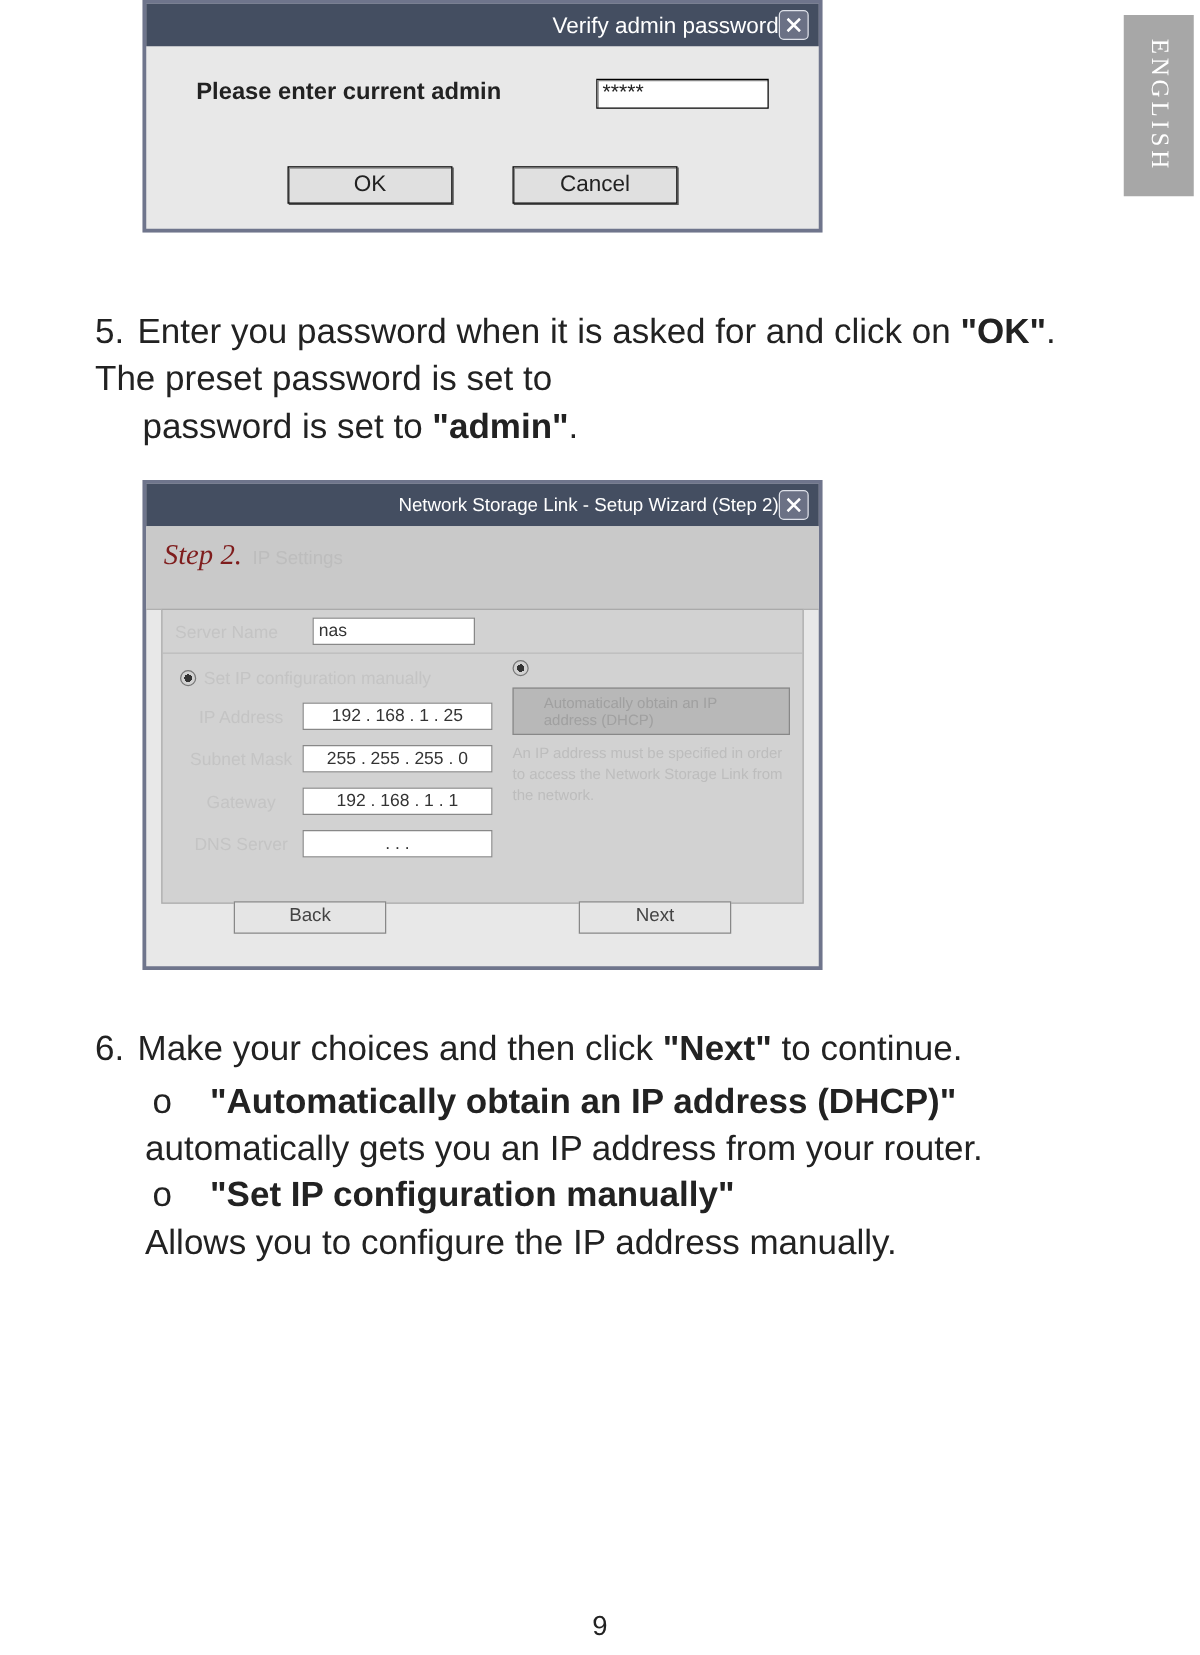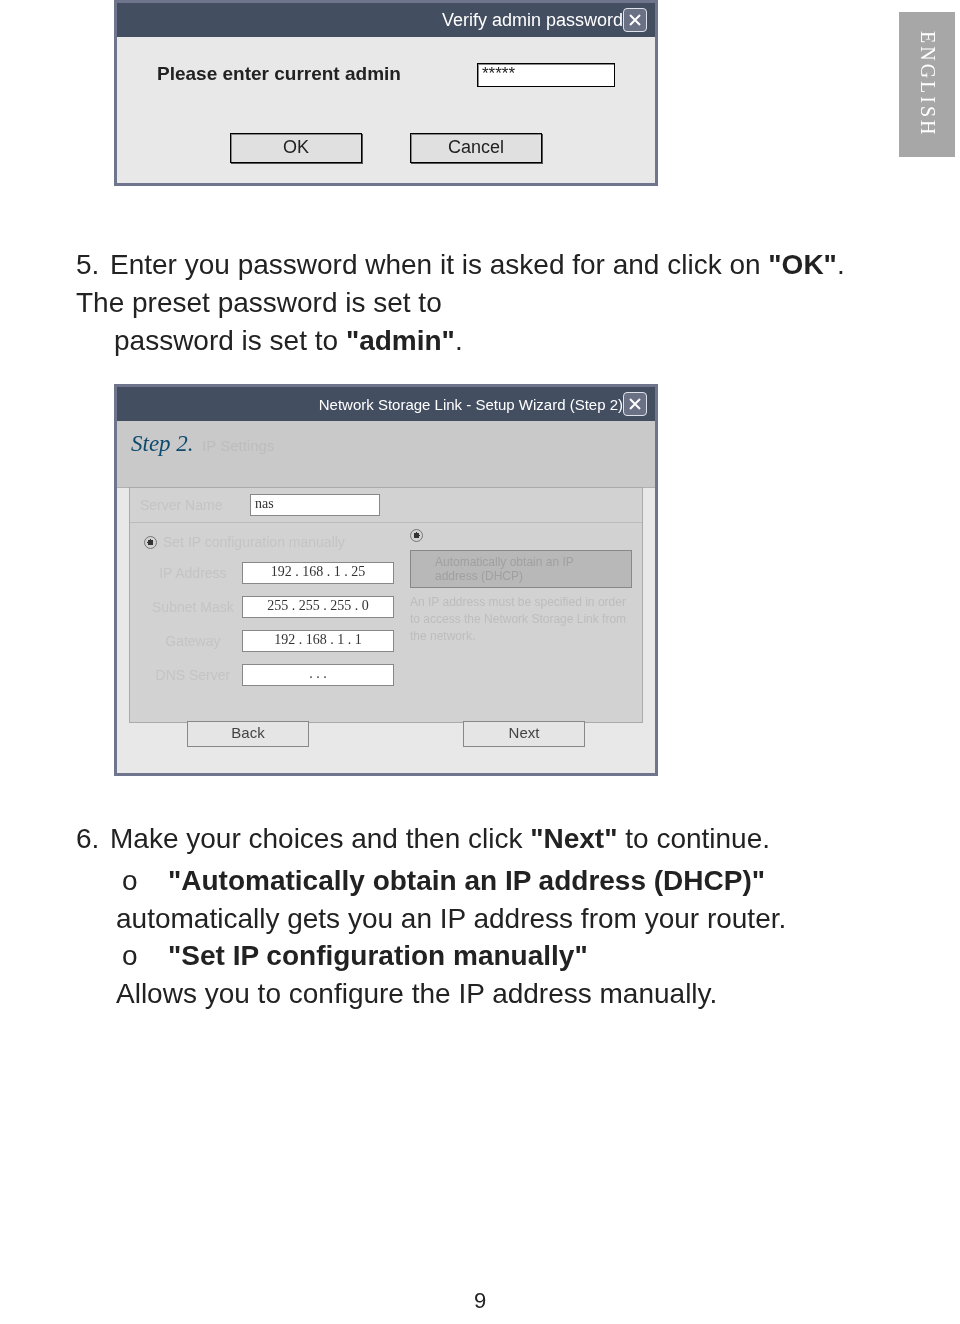--- a/index.html
+++ b/index.html
@@ -21,26 +21,26 @@
   .instr .num{display:inline-block;width:34px;}
   .instr .indent{margin-left:38px;}
   .sublist{margin-top:4px;}
   .sublist .o{display:inline-block;width:46px;margin-left:46px;font-weight:normal;}
   .sublist .line{margin-left:40px;}
   
   .dlg2{left:114px;top:384px;width:538px;}
   .dlg2 .titlebar{font-size:15px;}
   .dlg2 .body{padding:0;position:relative;height:352px;}
   .stepHdr{background:#c9c9c9;height:46px;padding:10px 14px;border-bottom:1px solid #b0b0b0;}
-  .stepHdr .stepnum{font-family:"Times New Roman",serif;font-style:italic;font-size:23px;color:#0c4a6e;}
+  .stepHdr .stepnum{font-family:"Times New Roman",serif;font-style:italic;font-size:23px;color:#7f1d1d;}
   .stepHdr .steptxt{font-size:15px;color:#bdbdbd;margin-left:4px;}
   .pane{position:absolute;left:12px;top:66px;right:12px;bottom:50px;border:1px solid #aaa;background:#d2d2d2;}
   .paneRow{display:flex;align-items:center;padding:6px 10px;color:#c4c4c4;font-size:14px;}
   .paneRow .plabel{width:110px;}
-  .infield{border:1px solid #888;background:#fff;color:#333;font-size:14px;padding:1px 4px;width:160px;height:18px;font-family:Liberation Serif, serif;}
+  .infield{border:1px solid #888;background:#fff;color:#333;font-size:14px;padding:1px 4px;width:160px;height:18px;}
   .radioDot{width:11px;height:11px;border:1px solid #777;border-radius:50%;background:radial-gradient(circle at center,#333 0 3px,transparent 3px);display:inline-block;margin-right:6px;}
   .rightblock{position:absolute;left:280px;top:40px;width:222px;}
   .dhcpbtn{border:1px solid #888;background:#b8b8b8;color:#a0a0a0;font-size:12px;padding:4px 24px;text-align:left;margin-bottom:6px;}
   .note{font-size:12px;color:#bdbdbd;line-height:1.4;}
   .navrow{position:absolute;left:0;right:0;bottom:0;height:44px;display:flex;justify-content:space-between;padding:8px 70px;}
   .navbtn{width:120px;height:24px;background:#e5e5e5;border:1px solid #888;text-align:center;font-size:15px;line-height:22px;color:#444;}
   .leftcol{position:absolute;left:14px;top:40px;width:260px;text-align:center;}
   .pagenum{position:absolute;left:0;right:0;bottom:10px;text-align:center;font-size:22px;}
 </style>
 </head>

